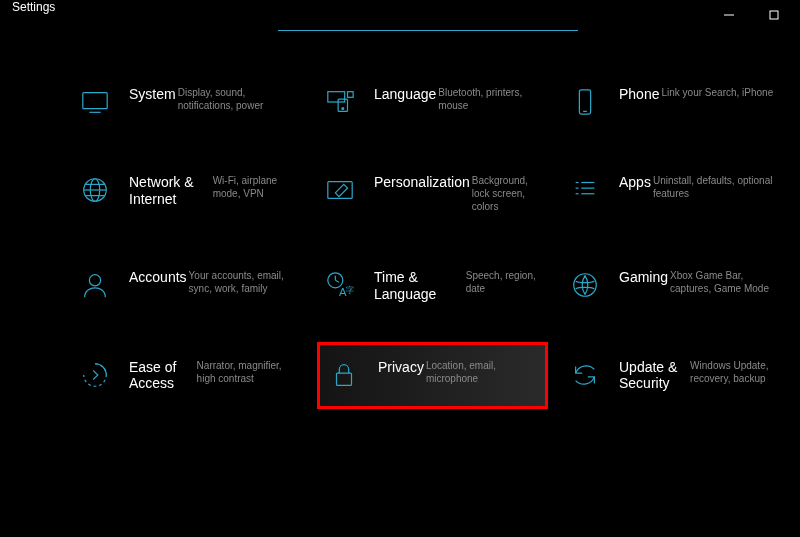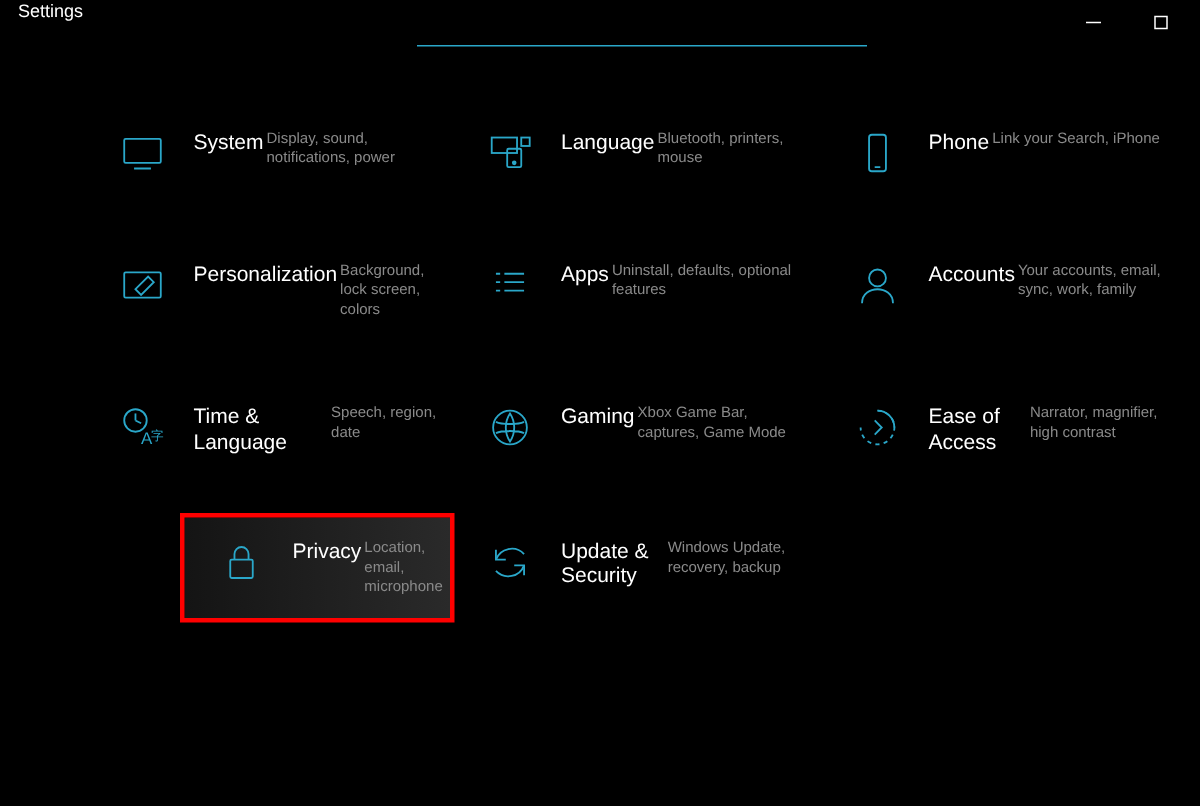--- a/index.html
+++ b/index.html
@@ -66,24 +66,23 @@
       display: flex;
       align-items: flex-start;
       gap: 18px;
       cursor: default;
       padding: 6px 4px;
       position: relative;
     }
     .tile.highlighted {
       outline: 3px solid #ff0000;
       background: linear-gradient(90deg, #141414, #2a2a2a);
-      padding: 14px 22px;
+      padding: 14px 8px;
       margin-top: -8px;
       margin-bottom: -8px;
-      margin-left: 48px;
     }
     .tile-icon {
       width: 32px;
       height: 32px;
       flex-shrink: 0;
       display: flex;
       align-items: center;
       justify-content: center;
       color: #2aa7c9;
     }
@@ -167,20 +166,35 @@
           <rect x="10" y="3" width="12" height="26" rx="2"></rect>
           <line x1="14" y1="26" x2="18" y2="26"></line>
         </svg>
     </div>
     <div class="tile-text">
       <div class="tile-title">Phone</div>
       <div class="tile-desc">Link your Search, iPhone</div>
     </div>
   </div>
 
+  <div class="tile">
+    <div class="tile-icon">
+      <svg viewBox="0 0 32 32">
+          <circle cx="16" cy="16" r="12"></circle>
+          <ellipse cx="16" cy="16" rx="5" ry="12"></ellipse>
+          <line x1="4" y1="16" x2="28" y2="16"></line>
+          <line x1="6" y1="10" x2="26" y2="10"></line>
+          <line x1="6" y1="22" x2="26" y2="22"></line>
+        </svg>
+    </div>
+    <div class="tile-text">
+      <div class="tile-title">Network &amp; Internet</div>
+      <div class="tile-desc">Wi-Fi, airplane mode, VPN</div>
+    </div>
+  </div>
 
   <div class="tile">
     <div class="tile-icon">
       <svg viewBox="0 0 32 32">
           <rect x="3" y="7" width="26" height="18" rx="1"></rect>
           <path d="M11 19 L20 10 L24 14 L15 23 Z"></path>
         </svg>
     </div>
     <div class="tile-text">
       <div class="tile-title">Personalization</div>

